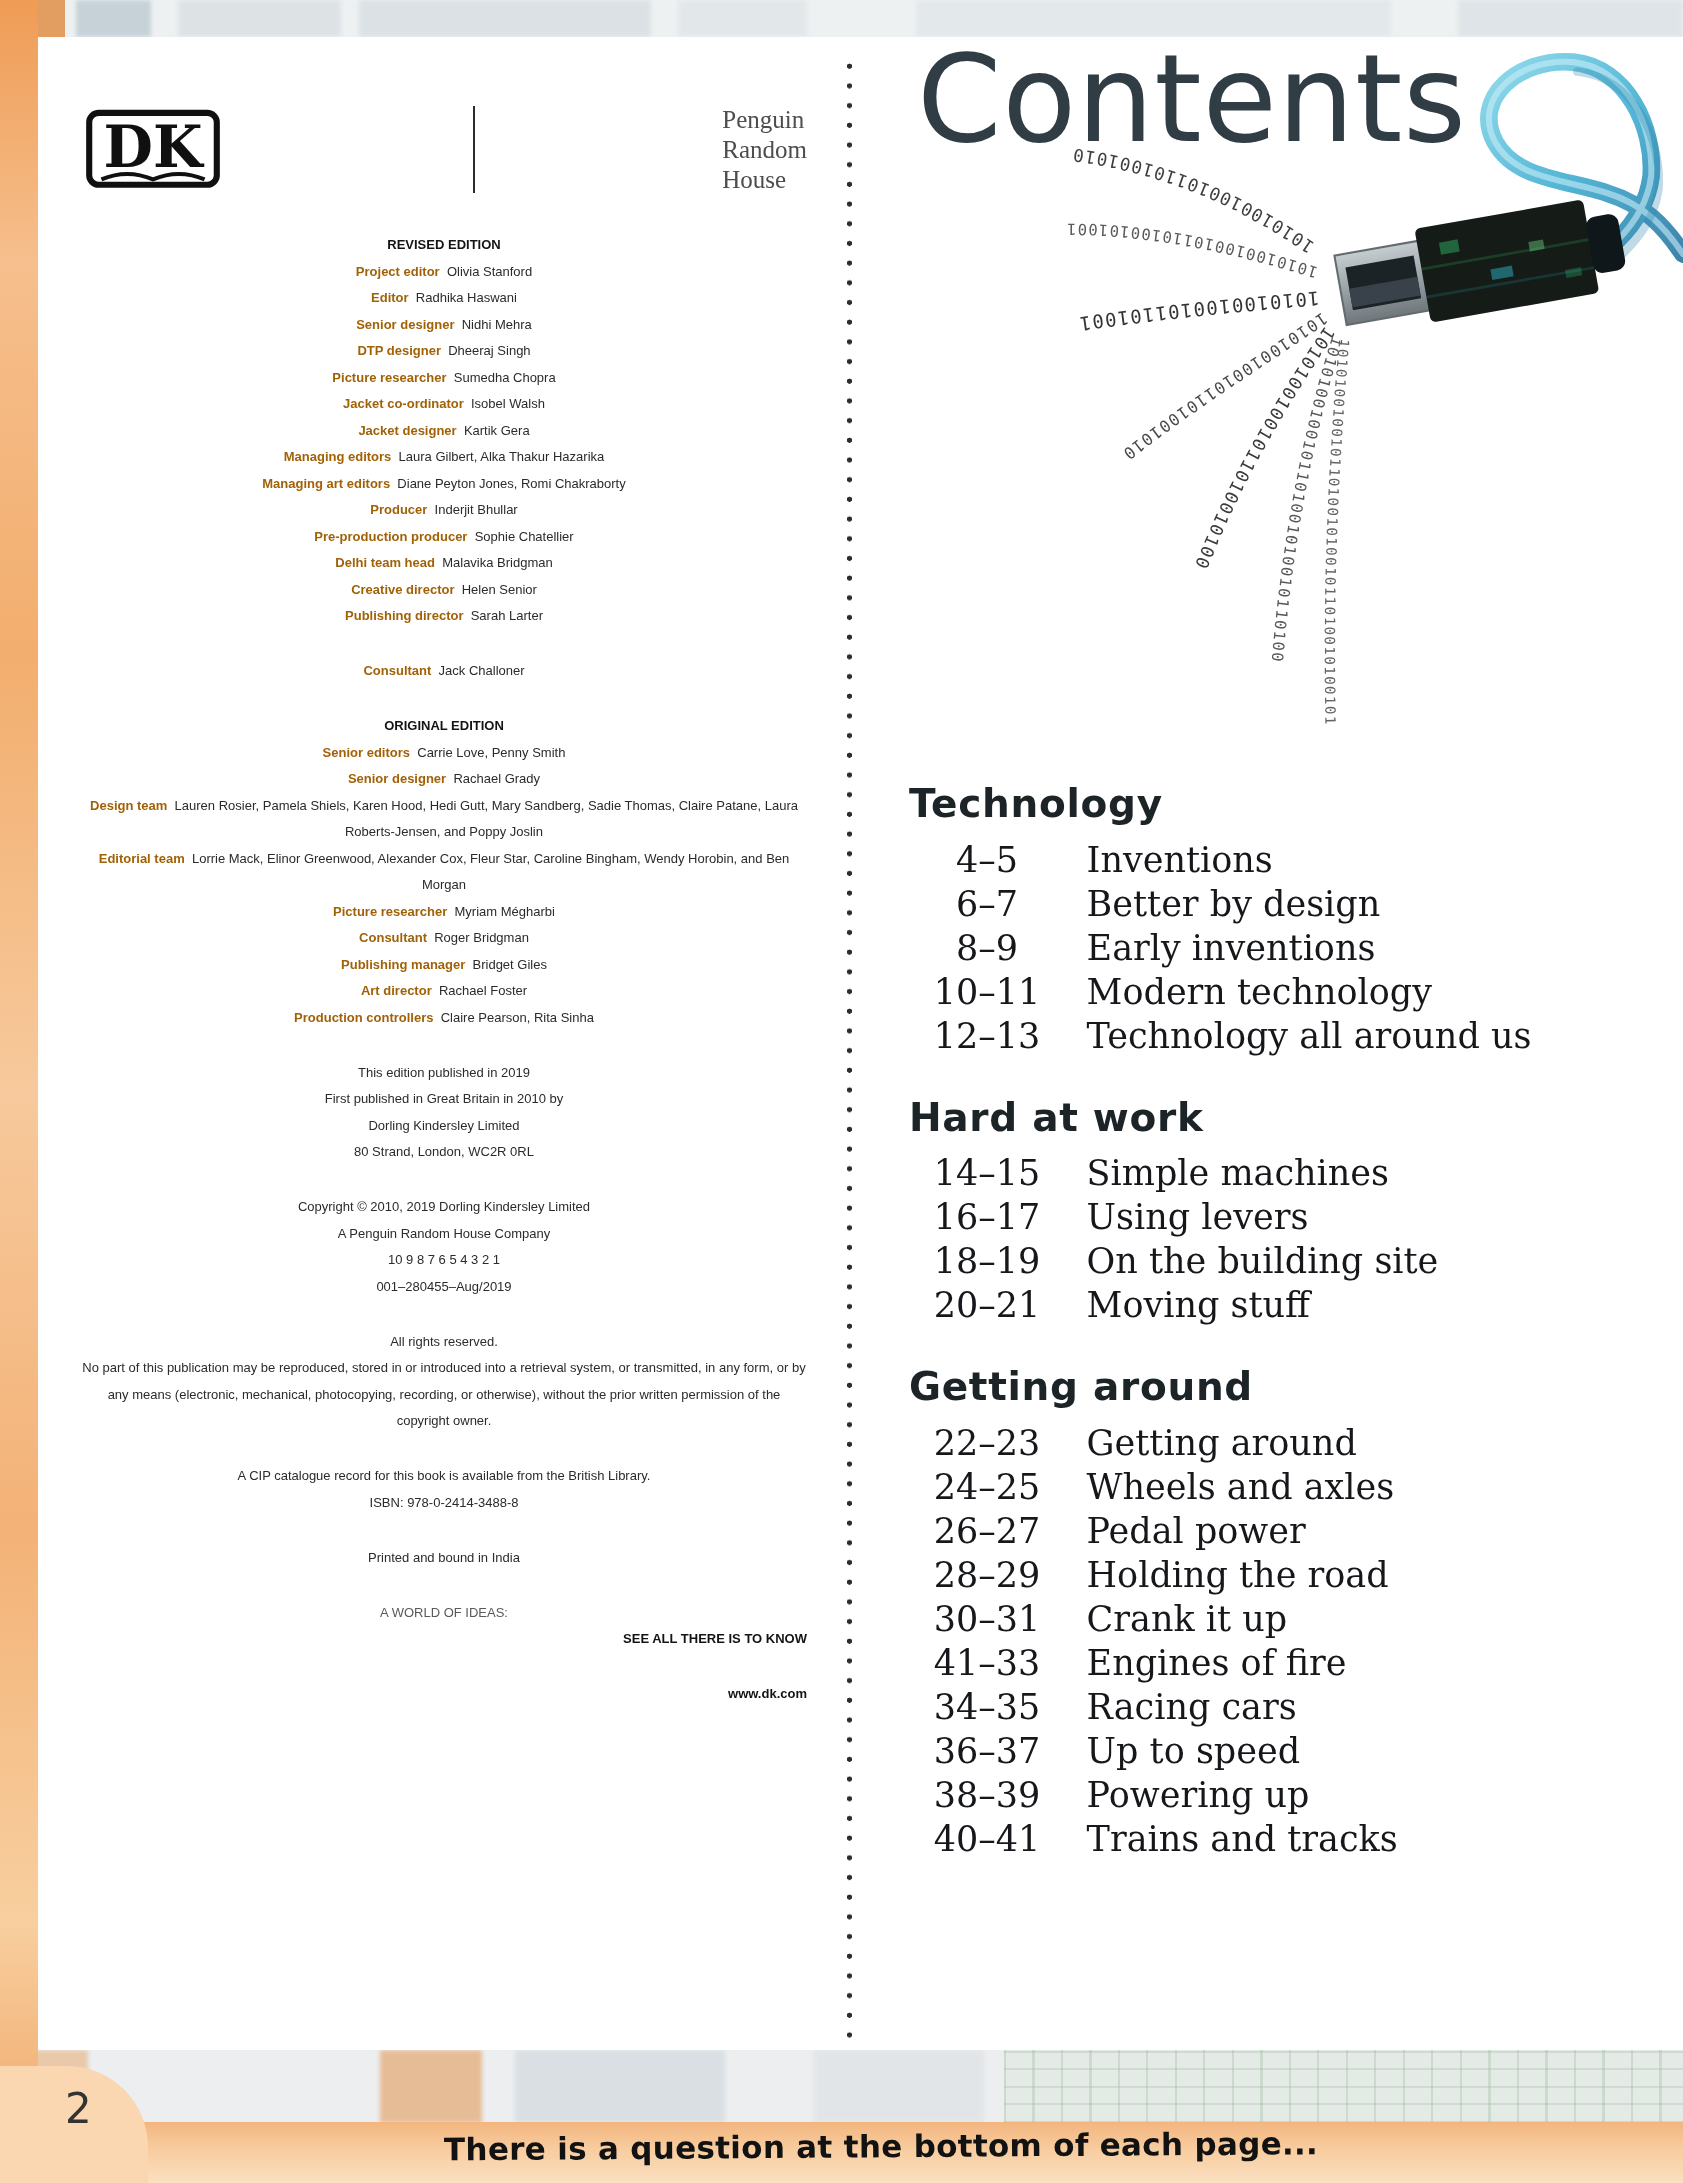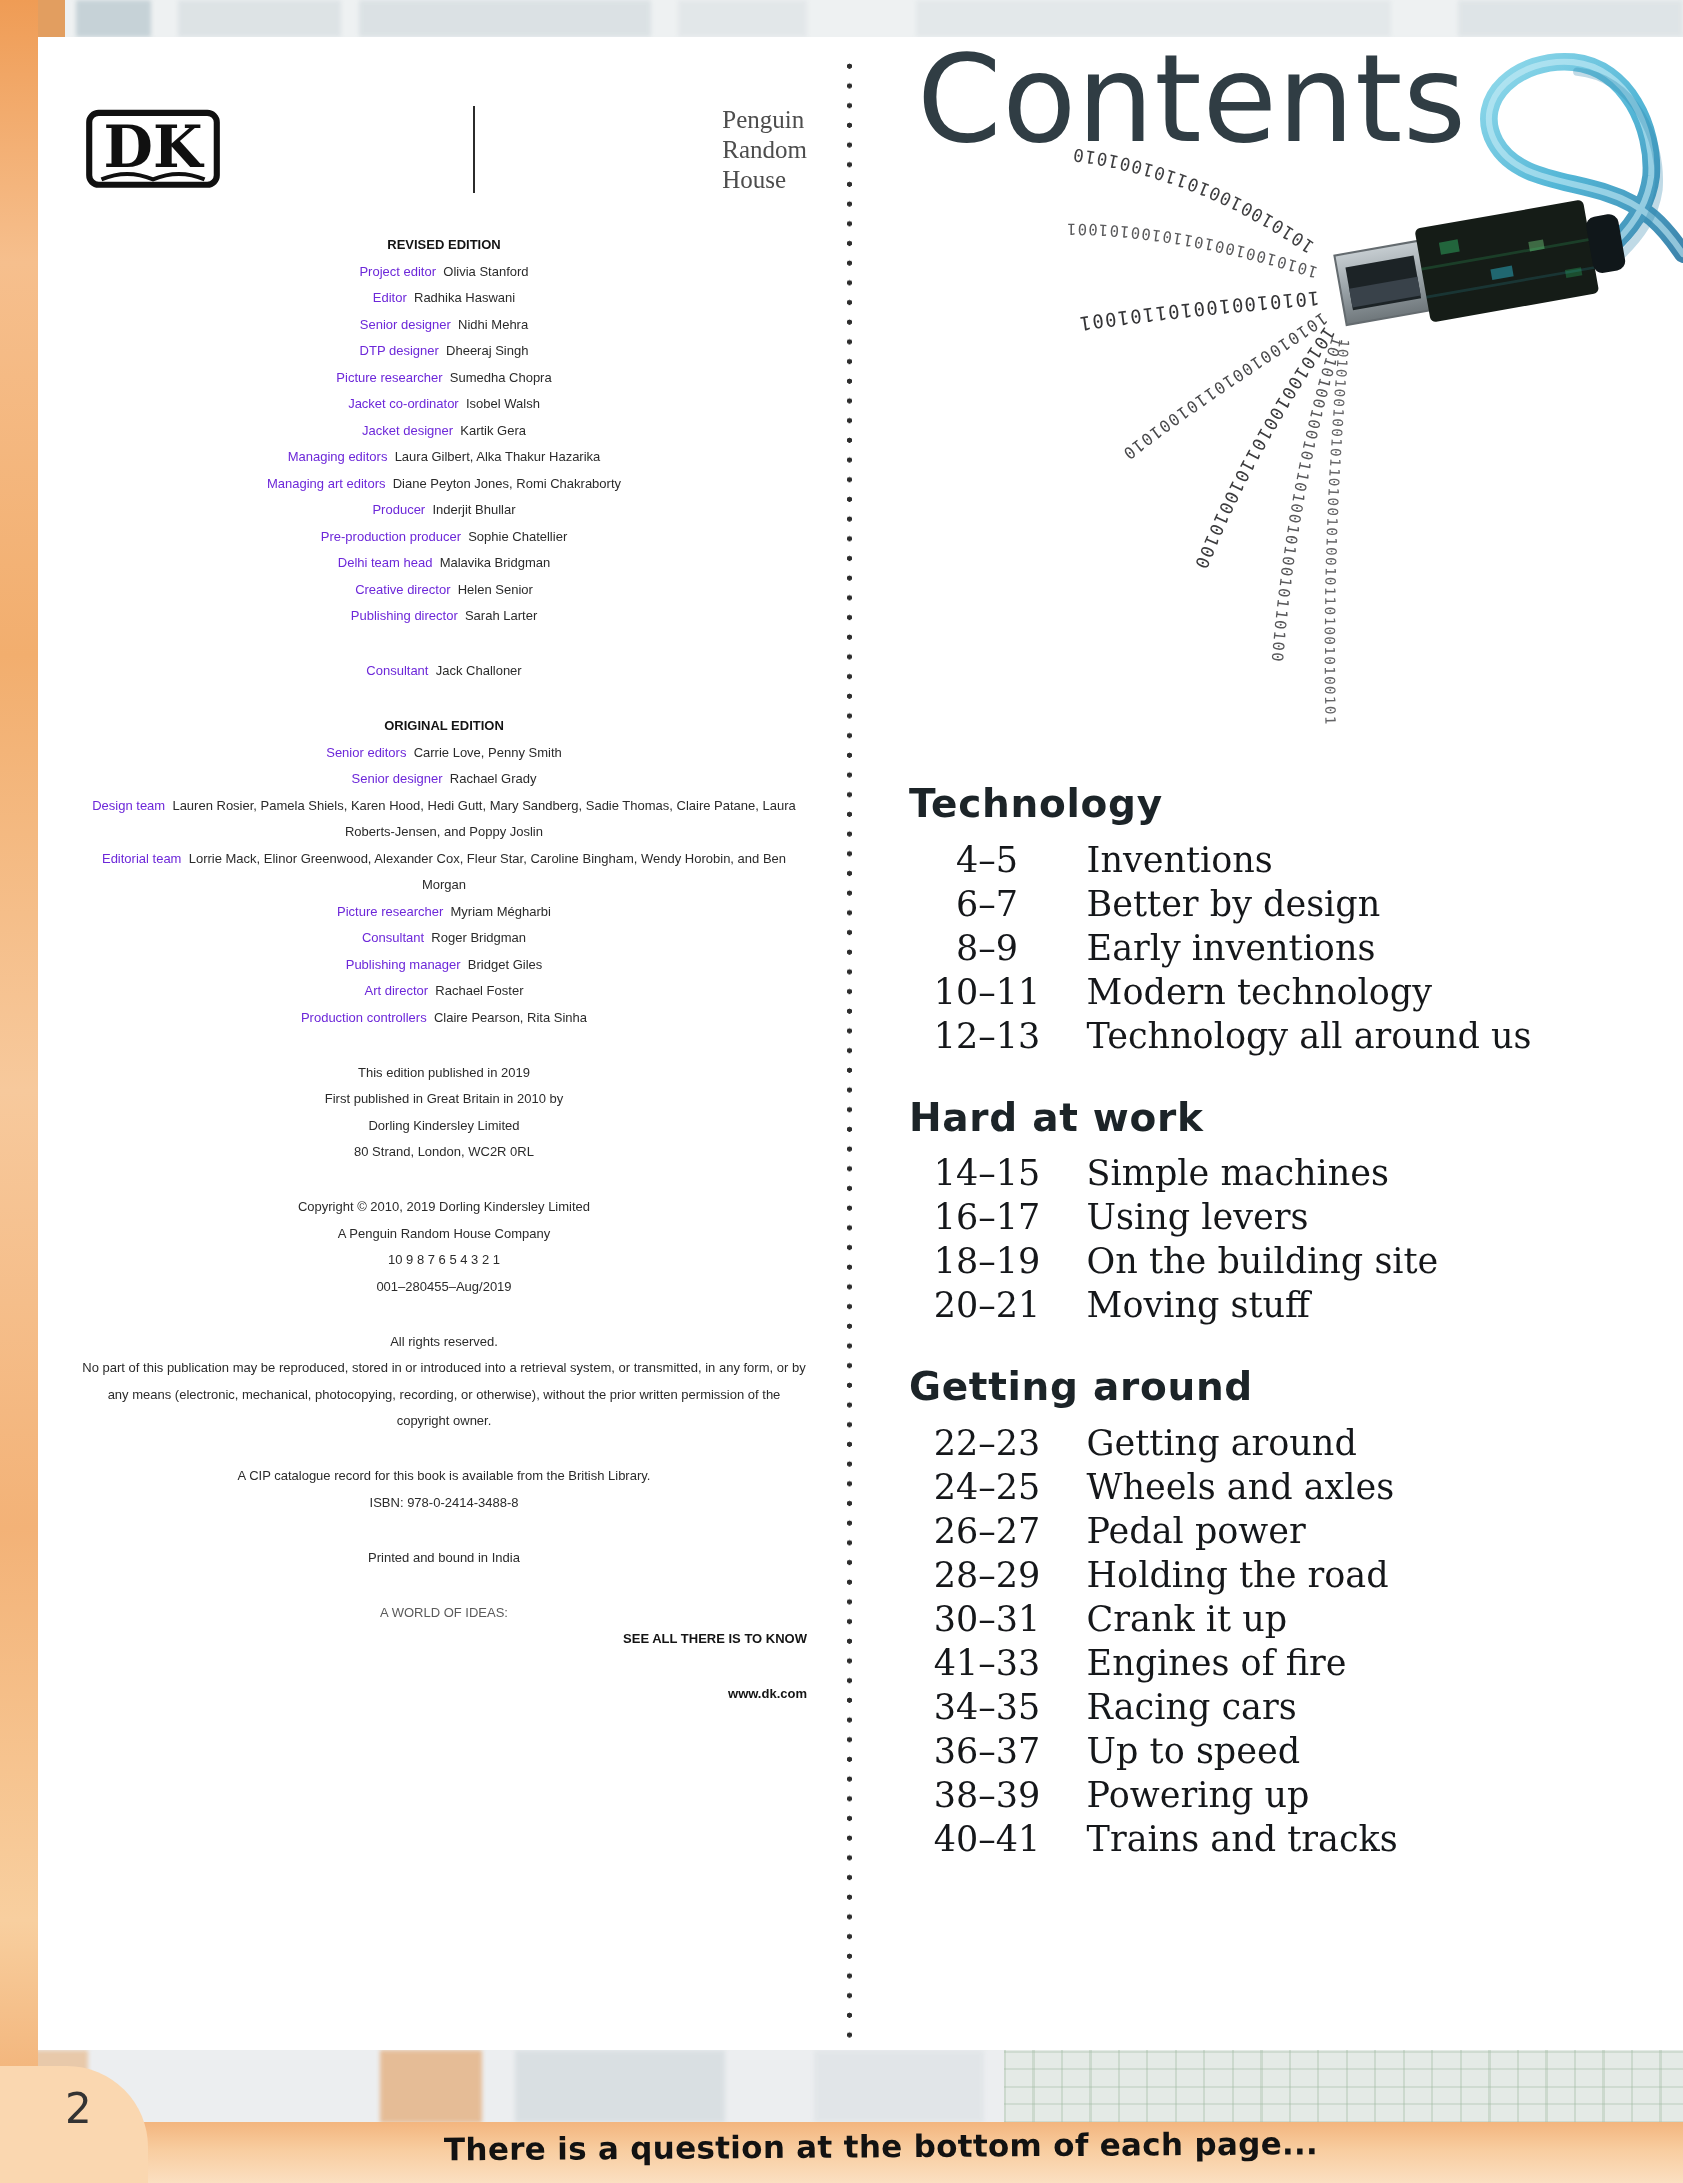--- a/index.html
+++ b/index.html
@@ -25,21 +25,21 @@
     background-size:6.8px 19.7px;background-repeat:repeat-y;}
 
   
   .credits-col{position:absolute;left:81px;top:102px;width:726px;text-align:center;color:#262626;z-index:2;}
   .logo-row{display:flex;justify-content:space-between;align-items:center;gap:20.3px;margin-bottom:35px;}
   .logo-divider{width:2px;height:87px;background:#2b2b2b;}
   .prh-text{font-family:"Liberation Serif",serif;font-size:25px;line-height:30px;color:#4d4d4d;text-align:left;}
   .credit-block{margin-bottom:28.5px;font-size:13px;line-height:26.5px;}
   .credit-heading{font-weight:bold;color:#141414;}
   .credit-line{color:#2b2b2b;}
-  .credit-label{font-weight:normal;color:#6d28d9;}
+  .credit-label{font-weight:bold;color:#a16207;}
   .credit-line.muted{color:#5a5a5a;}
   .credit-line.bold{font-weight:bold;color:#141414;text-align:right;}
 
   
   .contents-title{position:absolute;left:917px;top:33px;margin:0;font-family:"DejaVu Sans",sans-serif;
     font-weight:500;font-size:121px;line-height:1.1;color:#303d44;z-index:2;letter-spacing:0.7px;}
   .usb-art{position:absolute;left:1017px;top:20.3px;width:666px;height:814px;z-index:1;pointer-events:none;}
   .toc{position:absolute;left:909px;top:779px;width:780px;z-index:2;}
   .toc-section{margin-bottom:35px;}
   .toc-heading{font-family:"DejaVu Sans",sans-serif;font-weight:bold;font-size:39px;line-height:49px;

